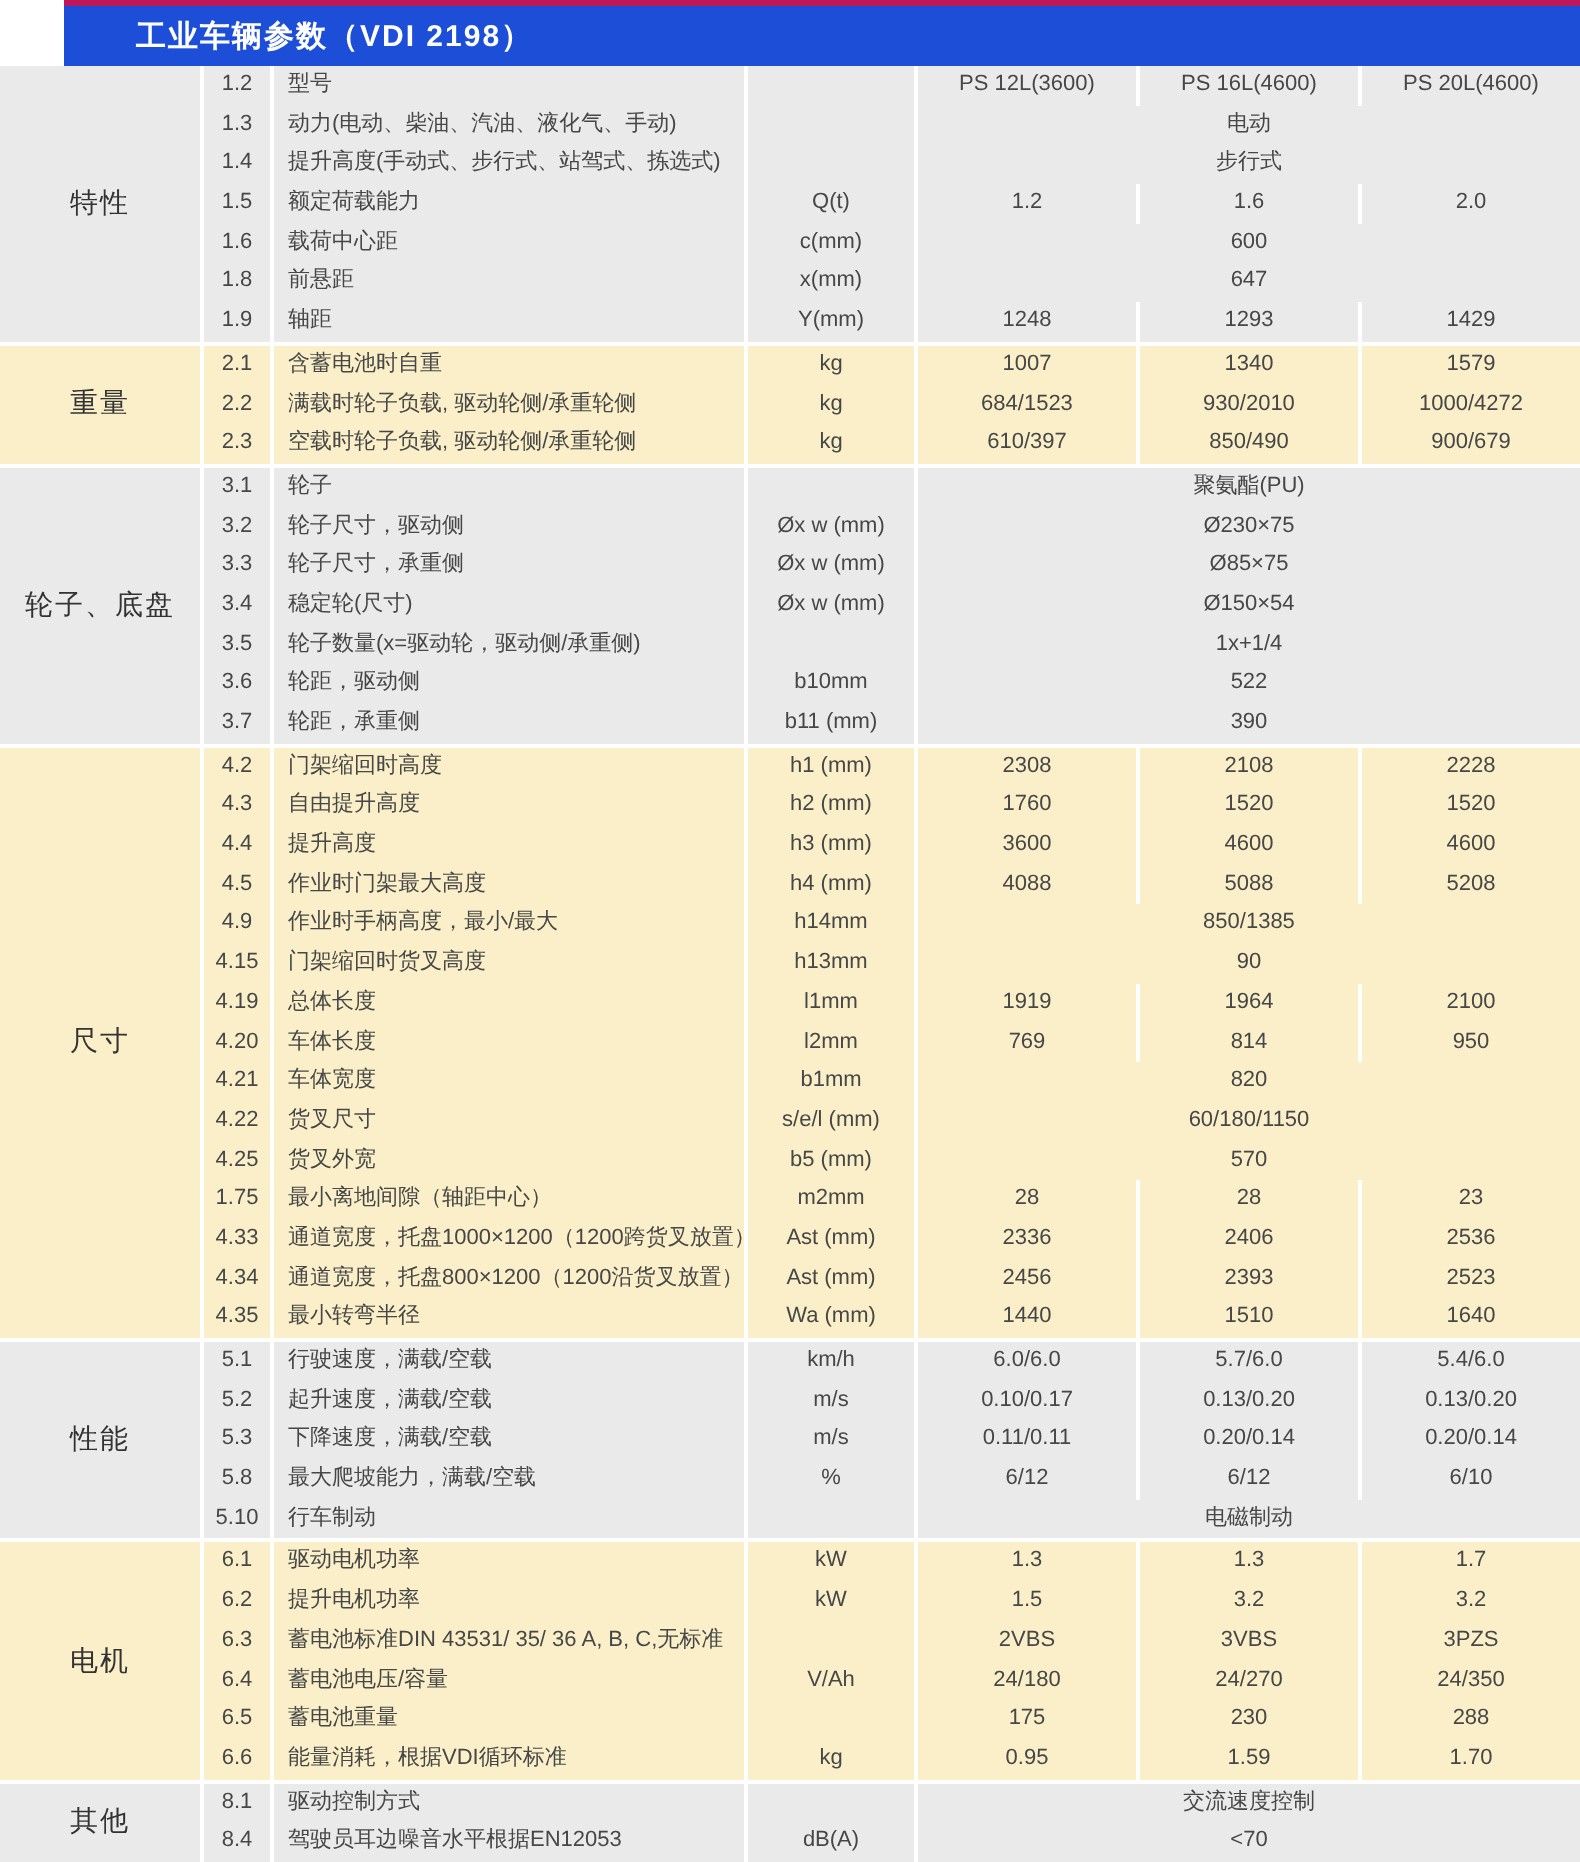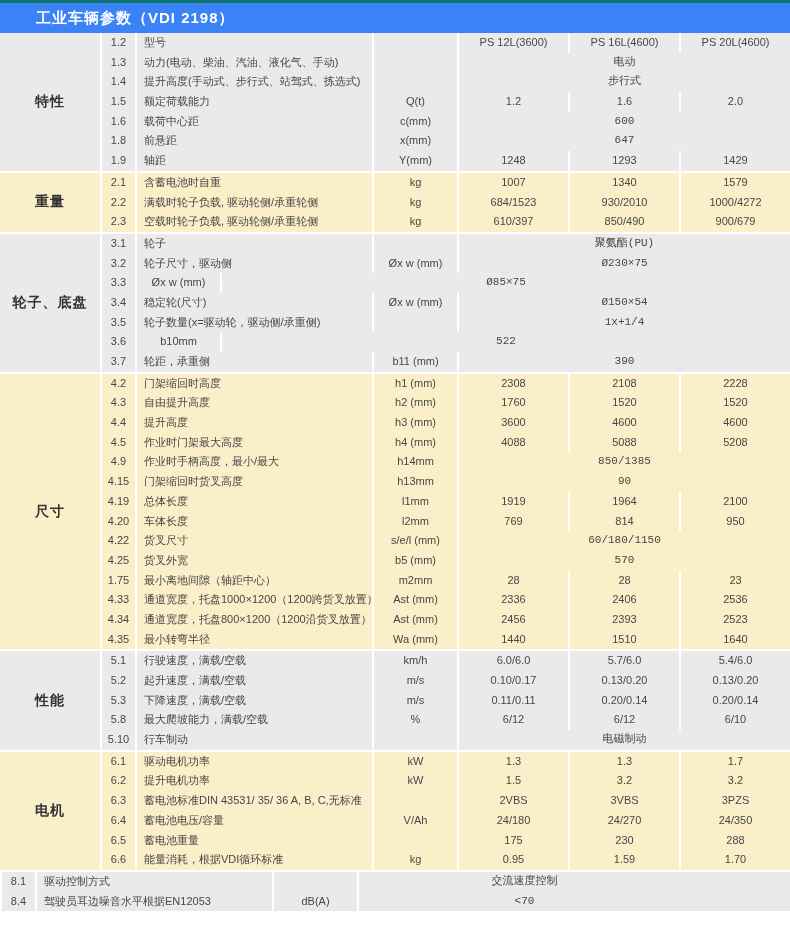--- a/index.html
+++ b/index.html
@@ -1,49 +1,49 @@
 <!DOCTYPE html>
 <html><head>
 <meta charset="utf-8">
 <style>
   * { margin:0; padding:0; box-sizing:border-box; }
   html,body { width:790px; background:#ffffff; font-family:"Liberation Sans","DejaVu Sans",sans-serif; }
   body { height:931px; overflow:hidden; }
 
   .header-bar {
-    height:33px; background:#3b82f6; border-top:3px solid #0f766e;
-    display:flex; align-items:center;
+    height:33px; background:#1d4ed8; border-top:3px solid #be185d;
+    display:flex; align-items:center;margin-left:32px;
   }
   .header-title {
     color:#ffffff; font-weight:bold; font-size:15px; padding-left:36px;
     letter-spacing:1px; white-space:nowrap;
   }
 
   .spec-table { width:790px; }
   .section { display:flex; width:790px; }
   .section + .section { border-top:2px solid #ffffff; }
   .section.gray  { background:#EAEAEA; }
   .section.cream { background:#FAEFC8; }
 
   .label-col {
     width:100px; display:flex; align-items:center; justify-content:center;
-    font-weight:bold; font-size:14px; color:#333333; letter-spacing:1px;
+    font-weight:normal; font-size:14px; color:#333333; letter-spacing:1px;
   }
-  .rows { width:690px; display:flex; flex-direction:column; }
+  .rows { width:690px; display:flex; flex-direction:column;align-items:flex-end; }
   .row { display:flex; height:19.7px; line-height:19.7px; }
 
   .cell {
     border-left:2px solid #ffffff; height:100%; overflow:hidden;
     white-space:nowrap; color:#474747; font-size:11px;
   }
   .num-cell   { width:35px;  text-align:center; }
   .desc-cell  { width:237px; text-align:left; padding-left:7px; }
   .unit-cell  { width:85px;  text-align:center; }
   .value-cell { width:111px; flex:1 1 0; text-align:center; }
-  .value-span-cell { width:333px; flex:3 3 0; text-align:center;font-family:Liberation Mono, monospace; }
+  .value-span-cell { width:333px; flex:3 3 0; text-align:center; }
 </style>
 </head>
 <body>
 
 <div class="header-bar">
   <div class="header-title">工业车辆参数（VDI 2198）</div>
 </div>
 
 <div class="spec-table">
     <div class="section gray">
@@ -138,37 +138,39 @@
           <div class="cell value-span-cell">聚氨酯(PU)</div>
         </div>
         <div class="row">
           <div class="cell num-cell">3.2</div>
           <div class="cell desc-cell">轮子尺寸，驱动侧</div>
           <div class="cell unit-cell">Øx w (mm)</div>
           <div class="cell value-span-cell">Ø230×75</div>
         </div>
         <div class="row">
           <div class="cell num-cell">3.3</div>
+          <div class="cell desc-cell">轮子尺寸，承重侧</div>
           <div class="cell unit-cell">Øx w (mm)</div>
           <div class="cell value-span-cell">Ø85×75</div>
         </div>
         <div class="row">
           <div class="cell num-cell">3.4</div>
           <div class="cell desc-cell">稳定轮(尺寸)</div>
           <div class="cell unit-cell">Øx w (mm)</div>
           <div class="cell value-span-cell">Ø150×54</div>
         </div>
         <div class="row">
           <div class="cell num-cell">3.5</div>
           <div class="cell desc-cell">轮子数量(x=驱动轮，驱动侧/承重侧)</div>
           <div class="cell unit-cell"></div>
           <div class="cell value-span-cell">1x+1/4</div>
         </div>
         <div class="row">
           <div class="cell num-cell">3.6</div>
+          <div class="cell desc-cell">轮距，驱动侧</div>
           <div class="cell unit-cell">b10mm</div>
           <div class="cell value-span-cell">522</div>
         </div>
         <div class="row">
           <div class="cell num-cell">3.7</div>
           <div class="cell desc-cell">轮距，承重侧</div>
           <div class="cell unit-cell">b11 (mm)</div>
           <div class="cell value-span-cell">390</div>
         </div>
       </div>
@@ -230,20 +232,26 @@
         </div>
         <div class="row">
           <div class="cell num-cell">4.20</div>
           <div class="cell desc-cell">车体长度</div>
           <div class="cell unit-cell">l2mm</div>
           <div class="cell value-cell">769</div>
           <div class="cell value-cell">814</div>
           <div class="cell value-cell">950</div>
         </div>
         <div class="row">
+          <div class="cell num-cell">4.21</div>
+          <div class="cell desc-cell">车体宽度</div>
+          <div class="cell unit-cell">b1mm</div>
+          <div class="cell value-span-cell">820</div>
+        </div>
+        <div class="row">
           <div class="cell num-cell">4.22</div>
           <div class="cell desc-cell">货叉尺寸</div>
           <div class="cell unit-cell">s/e/l (mm)</div>
           <div class="cell value-span-cell">60/180/1150</div>
         </div>
         <div class="row">
           <div class="cell num-cell">4.25</div>
           <div class="cell desc-cell">货叉外宽</div>
           <div class="cell unit-cell">b5 (mm)</div>
           <div class="cell value-span-cell">570</div>
@@ -372,20 +380,21 @@
           <div class="cell num-cell">6.6</div>
           <div class="cell desc-cell">能量消耗，根据VDI循环标准</div>
           <div class="cell unit-cell">kg</div>
           <div class="cell value-cell">0.95</div>
           <div class="cell value-cell">1.59</div>
           <div class="cell value-cell">1.70</div>
         </div>
       </div>
     </div>
     <div class="section gray">
+      <div class="label-col">其他</div>
       <div class="rows">
         <div class="row">
           <div class="cell num-cell">8.1</div>
           <div class="cell desc-cell">驱动控制方式</div>
           <div class="cell unit-cell"></div>
           <div class="cell value-span-cell">交流速度控制</div>
         </div>
         <div class="row">
           <div class="cell num-cell">8.4</div>
           <div class="cell desc-cell">驾驶员耳边噪音水平根据EN12053</div>

